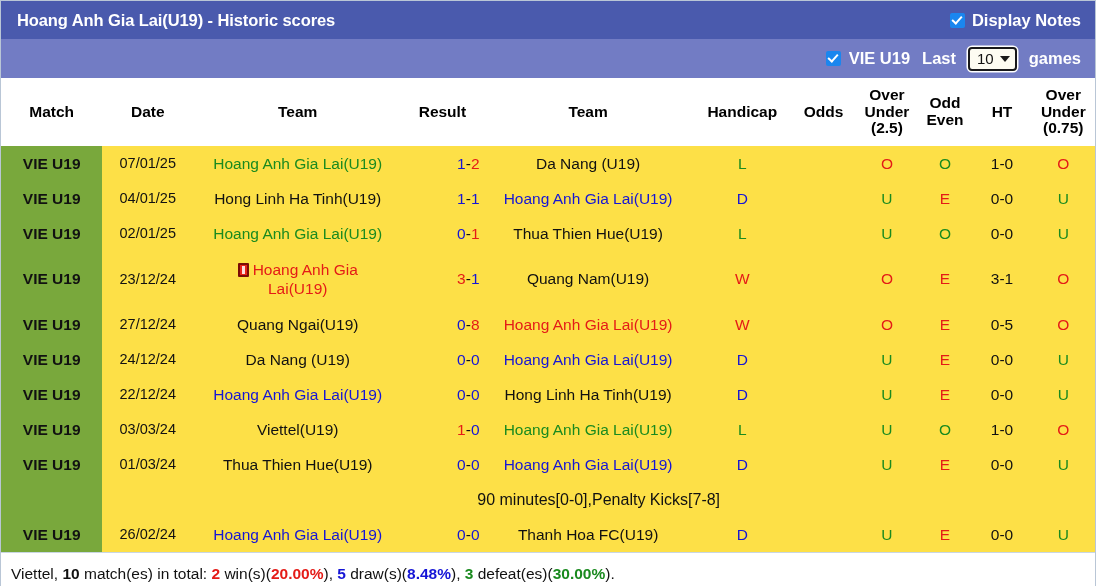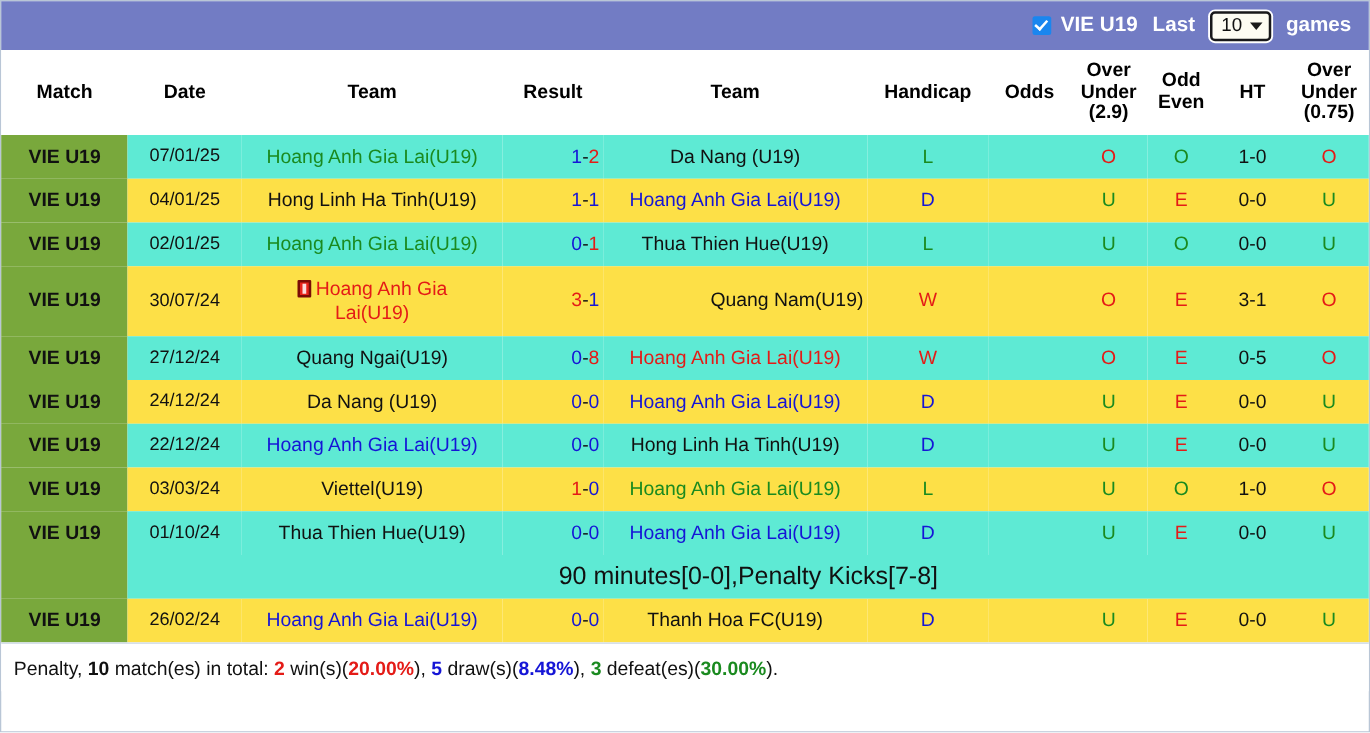--- a/index.html
+++ b/index.html
@@ -134,37 +134,37 @@
     padding: 0 2px;
     margin-top: 36px;
   }
   table.scores tbody td {
     height: 31px;
     padding: 2px 3px;
     vertical-align: middle;
     color: #111111;
     line-height: 1.12;
   }
-  tr.r-a td { background: #5eead4; }
+  tr.r-a td { background: #fde047; }
   tr.r-b td { background: #fde047; }
 
   td.league {
     background: #79a83c !important;
     color: #ffffff;
     font-weight: bold;
     text-align: center;
     font-size: 15.5px;
   }
   td.date   { text-align: center; font-size: 14.5px; }
   td.teamL  { text-align: center; }
   td.teamR  { text-align: center; }
   td.res    { text-align: right; font-weight: normal; white-space: nowrap; }
   td.wld    { text-align: center; font-weight: normal; }
   td.mid    { text-align: center; }
-  td.note   { text-align: center; color: #111; font-size: 20px; }
+  td.note   { text-align: center; color: #111; font-size: 16px; }
 
   .c-green { color: #1a8a1f; }
   .c-red   { color: #e41b17; }
   .c-blue  { color: #1515d6; }
   .c-black { color: #111111; }
 
   .redcard {
     display: inline-block;
     width: 11px;
     height: 14px;
@@ -199,20 +199,28 @@
   .f-red { color: #e41b17; font-weight: bold; }
   .f-blue { color: #1515d6; font-weight: bold; }
   .f-green { color: #1a8a1f; font-weight: bold; }
   .f-bold { font-weight: bold; color: #111; }
 </style>
 </head>
 <body>
 
 <div class="page">
 
+  <div class="titlebar">
+    <div class="title">Hoang Anh Gia Lai(U19) - Historic scores</div>
+    <div class="spacer"></div>
+    <div class="opt">
+      <span class="cbx"></span>
+      <span>Display Notes</span>
+    </div>
+  </div>
 
   <div class="filterbar">
     <div class="grp">
       <span class="cbx"></span>
       <span class="lbl">VIE U19</span>
     </div>
     <span class="lbl">Last</span>
     <span class="sel">
       <span>10</span>
       <span class="caret"></span>
@@ -239,21 +247,21 @@
         <th>Match</th>
         <th>Date</th>
         <th>Team</th>
         <th>Result</th>
         <th>Team</th>
         <th>Handicap</th>
         <th>Odds</th>
         <th>
           <span>Over</span><br>
           <span>Under</span><br>
-          <span>(2.9)</span>
+          <span>(2.5)</span>
         </th>
         <th>
           <span>Odd</span><br>
           <span>Even</span>
         </th>
         <th>HT</th>
         <th>
           <span>Over</span><br>
           <span>Under</span><br>
           <span>(0.75)</span>
@@ -295,24 +303,24 @@
           <td class="teamR"><span class="c-black">Thua Thien Hue(U19)</span></td>
           <td class="wld"><span class="c-green">L</span></td>
           <td class="mid"></td>
           <td class="mid"><span class="c-green">U</span></td>
           <td class="mid"><span class="c-green">O</span></td>
           <td class="mid"><span class="c-black">0-0</span></td>
           <td class="mid"><span class="c-green">U</span></td>
         </tr>
         <tr class="r-b">
           <td class="league" style="height: 52px;">VIE U19</td>
-          <td class="date" style="height: 52px;">30/07/24</td>
+          <td class="date" style="height: 52px;">23/12/24</td>
           <td class="teamL" style="height: 52px; line-height: 1.25; padding: 2px 26px;"><span class="redcard"></span><span class="c-red">Hoang Anh Gia Lai(U19)</span></td>
           <td class="res" style="height: 52px;"><span class="c-red">3</span><span class="c-black">-</span><span class="c-blue">1</span></td>
-          <td class="teamR" style="height: 52px; text-align: right;"><span class="c-black">Quang Nam(U19)</span></td>
+          <td class="teamR" style="height: 52px;"><span class="c-black">Quang Nam(U19)</span></td>
           <td class="wld" style="height: 52px;"><span class="c-red">W</span></td>
           <td class="mid" style="height: 52px;"></td>
           <td class="mid" style="height: 52px;"><span class="c-red">O</span></td>
           <td class="mid" style="height: 52px;"><span class="c-red">E</span></td>
           <td class="mid" style="height: 52px;"><span class="c-black">3-1</span></td>
           <td class="mid" style="height: 52px;"><span class="c-red">O</span></td>
         </tr>
         <tr class="r-a">
           <td class="league">VIE U19</td>
           <td class="date">27/12/24</td>
@@ -360,21 +368,21 @@
           <td class="teamR"><span class="c-green">Hoang Anh Gia Lai(U19)</span></td>
           <td class="wld"><span class="c-green">L</span></td>
           <td class="mid"></td>
           <td class="mid"><span class="c-green">U</span></td>
           <td class="mid"><span class="c-green">O</span></td>
           <td class="mid"><span class="c-black">1-0</span></td>
           <td class="mid"><span class="c-red">O</span></td>
         </tr>
         <tr class="r-a">
           <td class="league">VIE U19</td>
-          <td class="date">01/10/24</td>
+          <td class="date">01/03/24</td>
           <td class="teamL"><span class="c-black">Thua Thien Hue(U19)</span></td>
           <td class="res"><span class="c-blue">0</span><span class="c-black">-</span><span class="c-blue">0</span></td>
           <td class="teamR"><span class="c-blue">Hoang Anh Gia Lai(U19)</span></td>
           <td class="wld"><span class="c-blue">D</span></td>
           <td class="mid"></td>
           <td class="mid"><span class="c-green">U</span></td>
           <td class="mid"><span class="c-red">E</span></td>
           <td class="mid"><span class="c-black">0-0</span></td>
           <td class="mid"><span class="c-green">U</span></td>
         </tr>
@@ -393,18 +401,18 @@
           <td class="mid"><span class="c-green">U</span></td>
           <td class="mid"><span class="c-red">E</span></td>
           <td class="mid"><span class="c-black">0-0</span></td>
           <td class="mid"><span class="c-green">U</span></td>
         </tr>
       </tbody>
   </table>
 
   <div class="footer">
     <div class="line">
-      <span>Penalty, </span><span class="f-bold">10</span><span> match(es) in total: </span><span class="f-red">2</span><span> win(s)(</span><span class="f-red">20.00%</span><span>), </span><span class="f-blue">5</span><span> draw(s)(</span><span class="f-blue">8.48%</span><span>), </span><span class="f-green">3</span><span> defeat(es)(</span><span class="f-green">30.00%</span><span>).</span>
+      <span>Viettel, </span><span class="f-bold">10</span><span> match(es) in total: </span><span class="f-red">2</span><span> win(s)(</span><span class="f-red">20.00%</span><span>), </span><span class="f-blue">5</span><span> draw(s)(</span><span class="f-blue">8.48%</span><span>), </span><span class="f-green">3</span><span> defeat(es)(</span><span class="f-green">30.00%</span><span>).</span>
     </div>
 
   </div>
 
 </div>
 
 </body></html>

